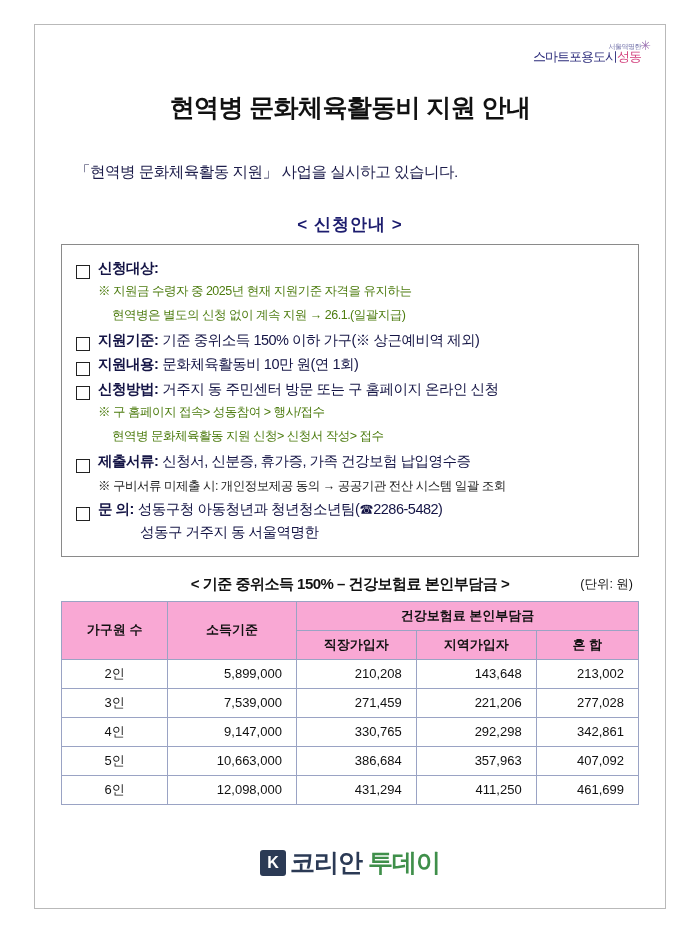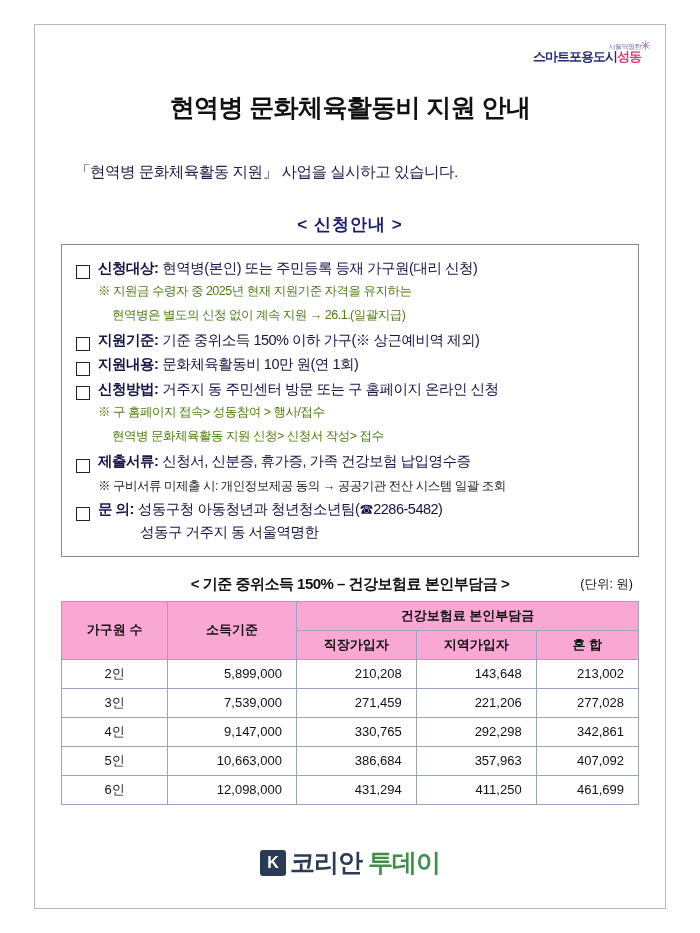--- a/index.html
+++ b/index.html
@@ -42,21 +42,21 @@
     line-height: 1.05;
     white-space: nowrap;
   }
   .logo .l1 {
     font-size: 7px;
     color: #6f6fa8;
     letter-spacing: -0.5px;
   }
   .logo .l2 {
     font-size: 13px;
-    font-weight: bold;
+    font-weight: normal;
     color: #2a2a7a;
     letter-spacing: -1px;
   }
   .logo .l2 .accent {
     color: #d23c7a;
   }
   .logo .star {
     position: absolute;
     right: -10px;
     top: -4px;
@@ -262,21 +262,20 @@
       <div class="line">「현역병 문화체육활동 지원」 사업을 실시하고 있습니다.</div>
     </div>
 
     <div class="guide-heading">&lt; 신청안내 &gt;</div>
 
     <div class="guide-box">
 
       <div class="item">
         <span class="chk"></span>
         <span class="label">신청대상:</span>
-        <span class="value">현역병(본인) 또는 주민등록 등재 가구원(대리 신청)</span>
       </div>
       <div class="note blue">※  지원금 수령자 중 2025년 현재 지원기준 자격을 유지하는</div>
       <div class="note blue note-indent">현역병은 별도의 신청 없이 계속 지원 → 26.1.(일괄지급)</div>
 
       <div class="item">
         <span class="chk"></span>
         <span class="label">지원기준:</span>
         <span class="value">기준 중위소득 150% 이하 가구(※  상근예비역 제외)</span>
       </div>
 

